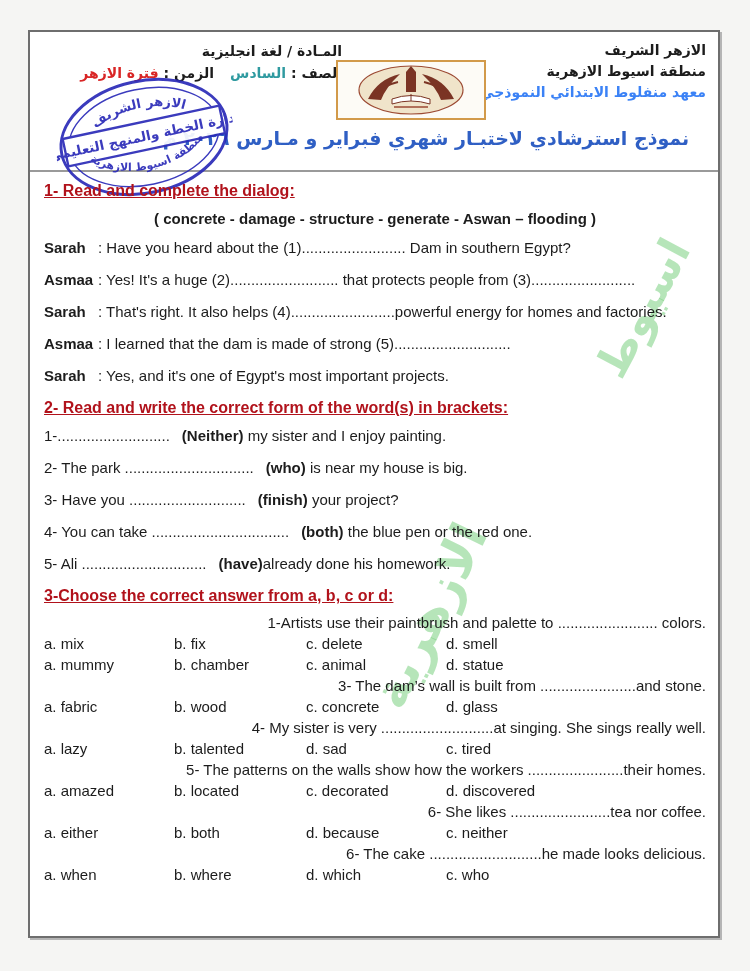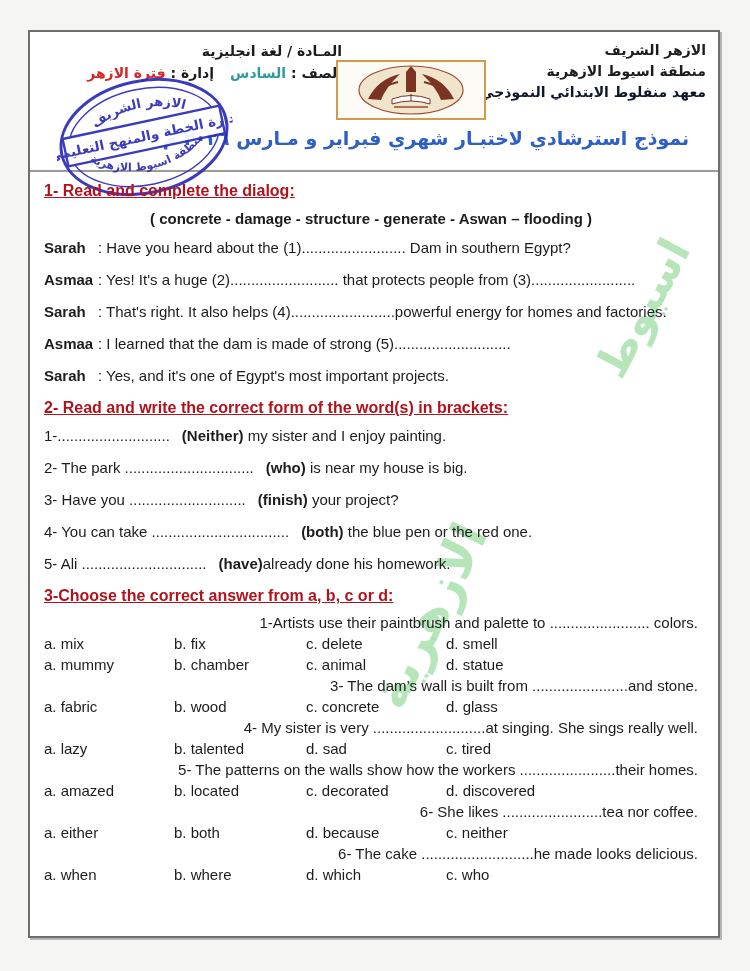--- a/index.html
+++ b/index.html
@@ -35,21 +35,21 @@
     position:relative; height:140px;
     border-bottom:2px solid #9a9a9a;
     z-index:2;
   }
   .org {
     position:absolute; right:12px; top:8px;
     direction:rtl; text-align:right;
     font-size:14px; font-weight:bold; line-height:1.5;
     font-family:"DejaVu Sans",sans-serif;
   }
-  .org .red { color:#0f172a; }
+  .org .red { color:#3b82f6; }
   .meta {
     position:absolute; left:42px; top:8px; width:270px;
     direction:rtl; text-align:right;
     font-size:14px; font-weight:bold; line-height:1.6;
     font-family:"DejaVu Sans",sans-serif;
   }
   .meta .grade { color:#2f9aa0; }
   .meta .timeval { color:#d92525; }
   .meta .gap { display:inline-block; width:16px; }
   .logo-box {
@@ -63,21 +63,21 @@
     color:#2f5fc4; font-weight:bold; font-size:19px;
     font-family:"DejaVu Sans",sans-serif;
     white-space:nowrap;
   }
   .stamp {
     position:absolute; left:24px; top:44px; width:180px; height:122px;
     transform:rotate(-12deg); z-index:3; opacity:0.92;
   }
   .stamp svg text { font-family:"DejaVu Sans",sans-serif; }
   
-  .exam-body { position:relative; padding:5px 20px 0 14px; z-index:2; font-size:15px; }
+  .exam-body { position:relative; padding:5px 12px 0 14px; z-index:2; font-size:15px; }
   .sec-head {
     color:#b1121b; font-weight:bold; font-size:16px;
     text-decoration:underline; line-height:20px;
   }
   .sh1 { margin:4px 0 8px; }
   .sh2 { margin:2px 0 8px; }
   .sh3 { margin:2px 0 6px; }
   .word-bank { text-align:center; font-weight:bold; line-height:20px; margin-bottom:9px; }
   .dialog-line { line-height:20px; margin-bottom:12px; }
   .speaker { display:inline-block; width:54px; font-weight:bold; }
@@ -99,21 +99,21 @@
 
       <div class="org">
         <div>الازهر الشريف</div>
         <div>منطقة اسيوط الازهرية</div>
         <div class="red">معهد منفلوط الابتدائي النموذجي</div>
       </div>
 
       <div class="meta">
         <div>المـادة /   لغة انجليزية</div>
         <div>
-          <span>الصف : </span><span class="grade">السادس</span><span class="gap"></span><span>إدارة : </span><span class="timeval">فترة الازهر</span>
+          <span>الصف : </span><span class="grade">السادس</span><span class="gap"></span><span>الزمن : </span><span class="timeval">فترة الازهر</span>
         </div>
       </div>
 
       <div class="logo-box">
         <svg width="142" height="54" viewBox="0 0 142 54">
           <ellipse cx="71" cy="27" rx="52" ry="24" fill="#f0e4ca" stroke="#9c4a33" stroke-width="1.2"></ellipse>
           <path d="M28,36 Q38,16 60,11 Q46,24 41,37 Z" fill="#7b3424"></path>
           <path d="M114,36 Q104,16 82,11 Q96,24 101,37 Z" fill="#7b3424"></path>
           <path d="M33,32 Q44,22 58,19" fill="none" stroke="#7b3424" stroke-width="2"></path>
           <path d="M109,32 Q98,22 84,19" fill="none" stroke="#7b3424" stroke-width="2"></path>

